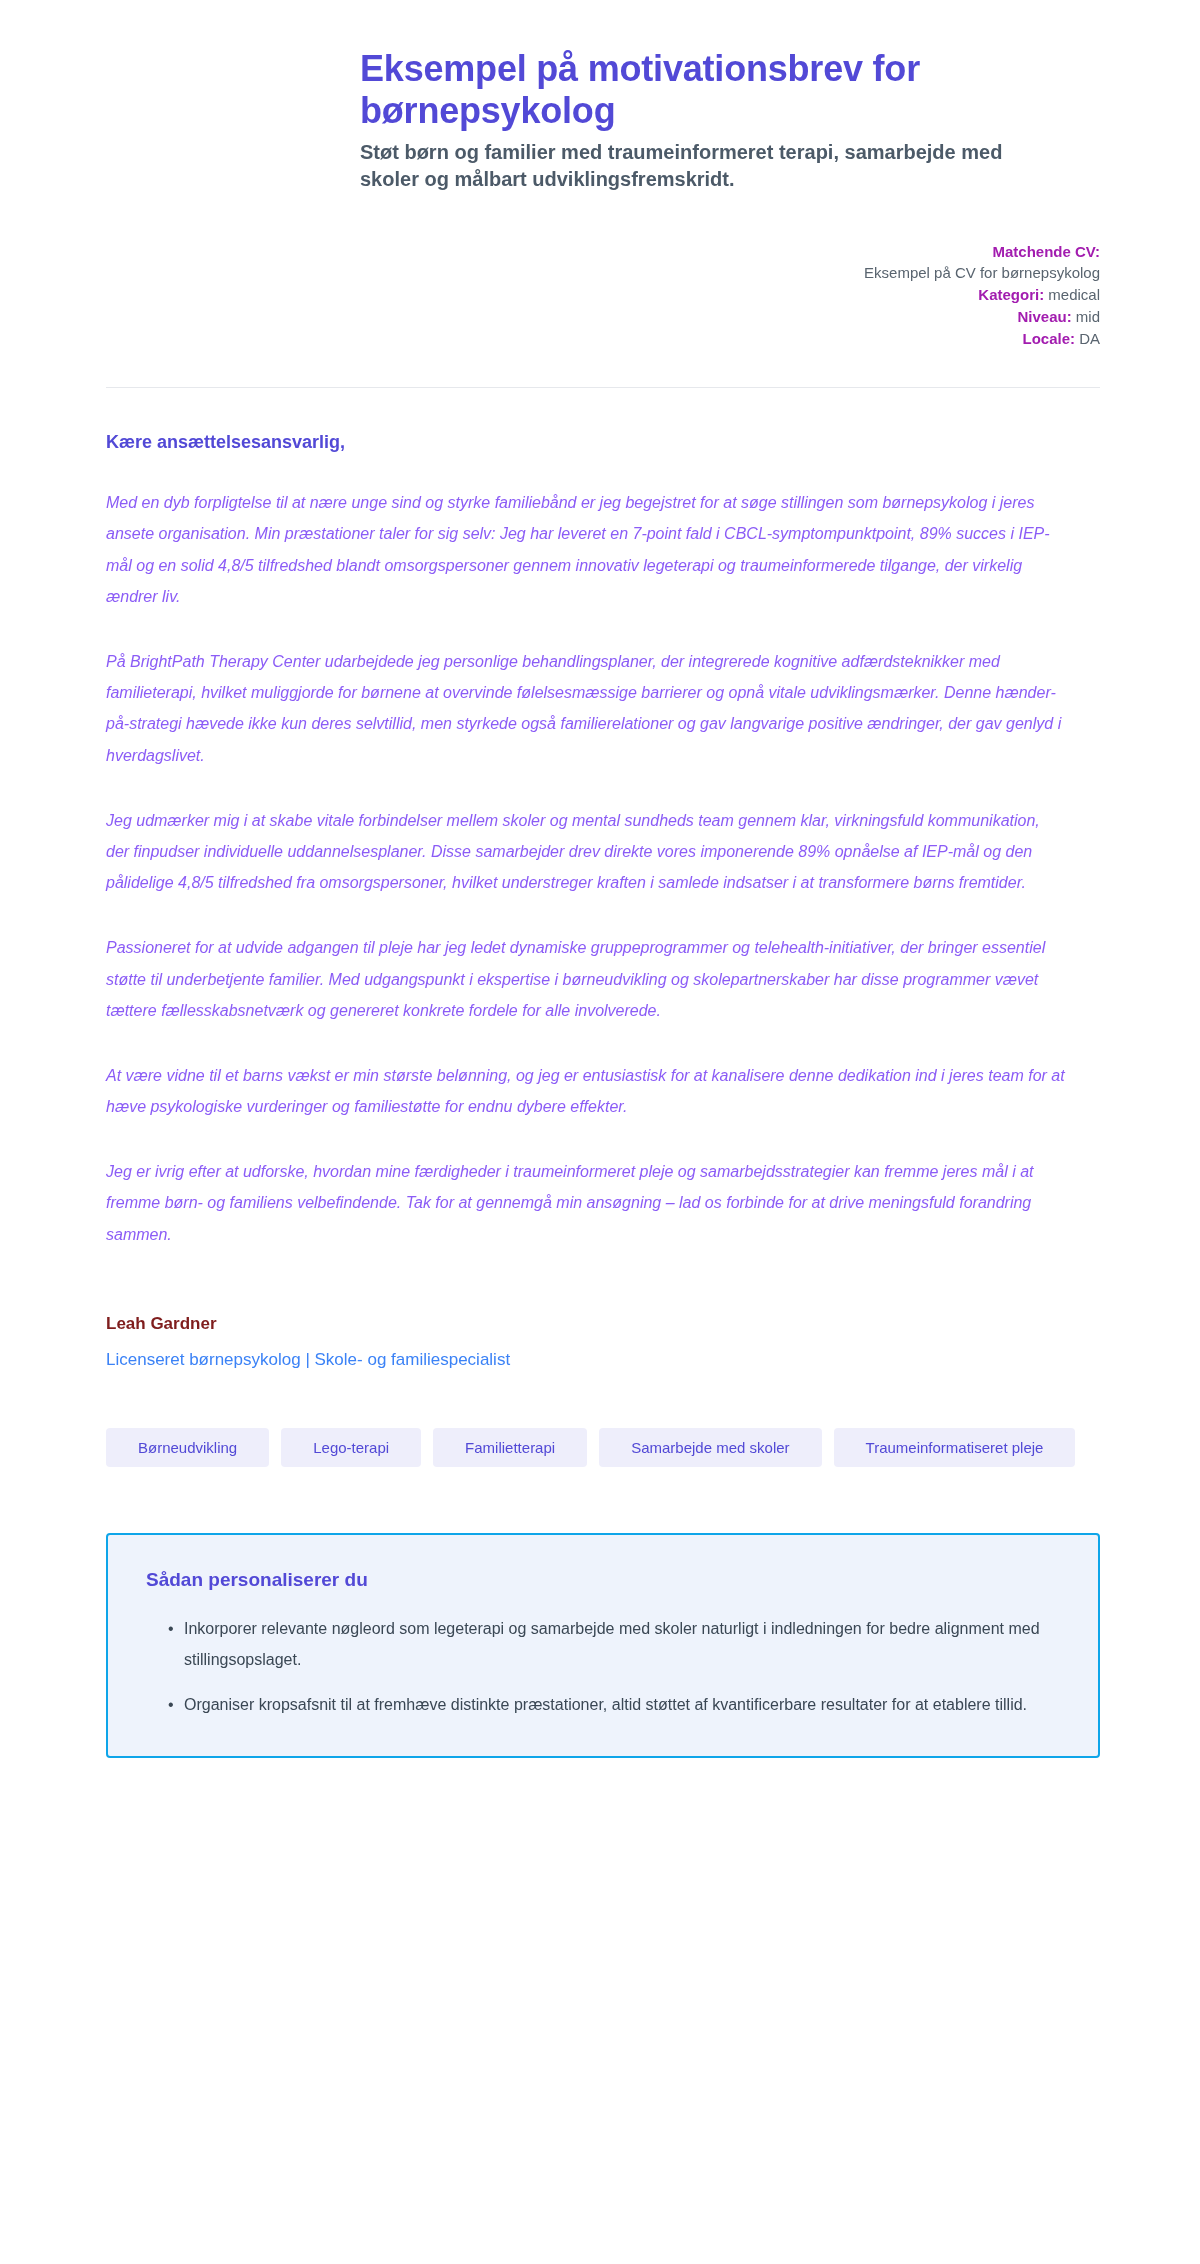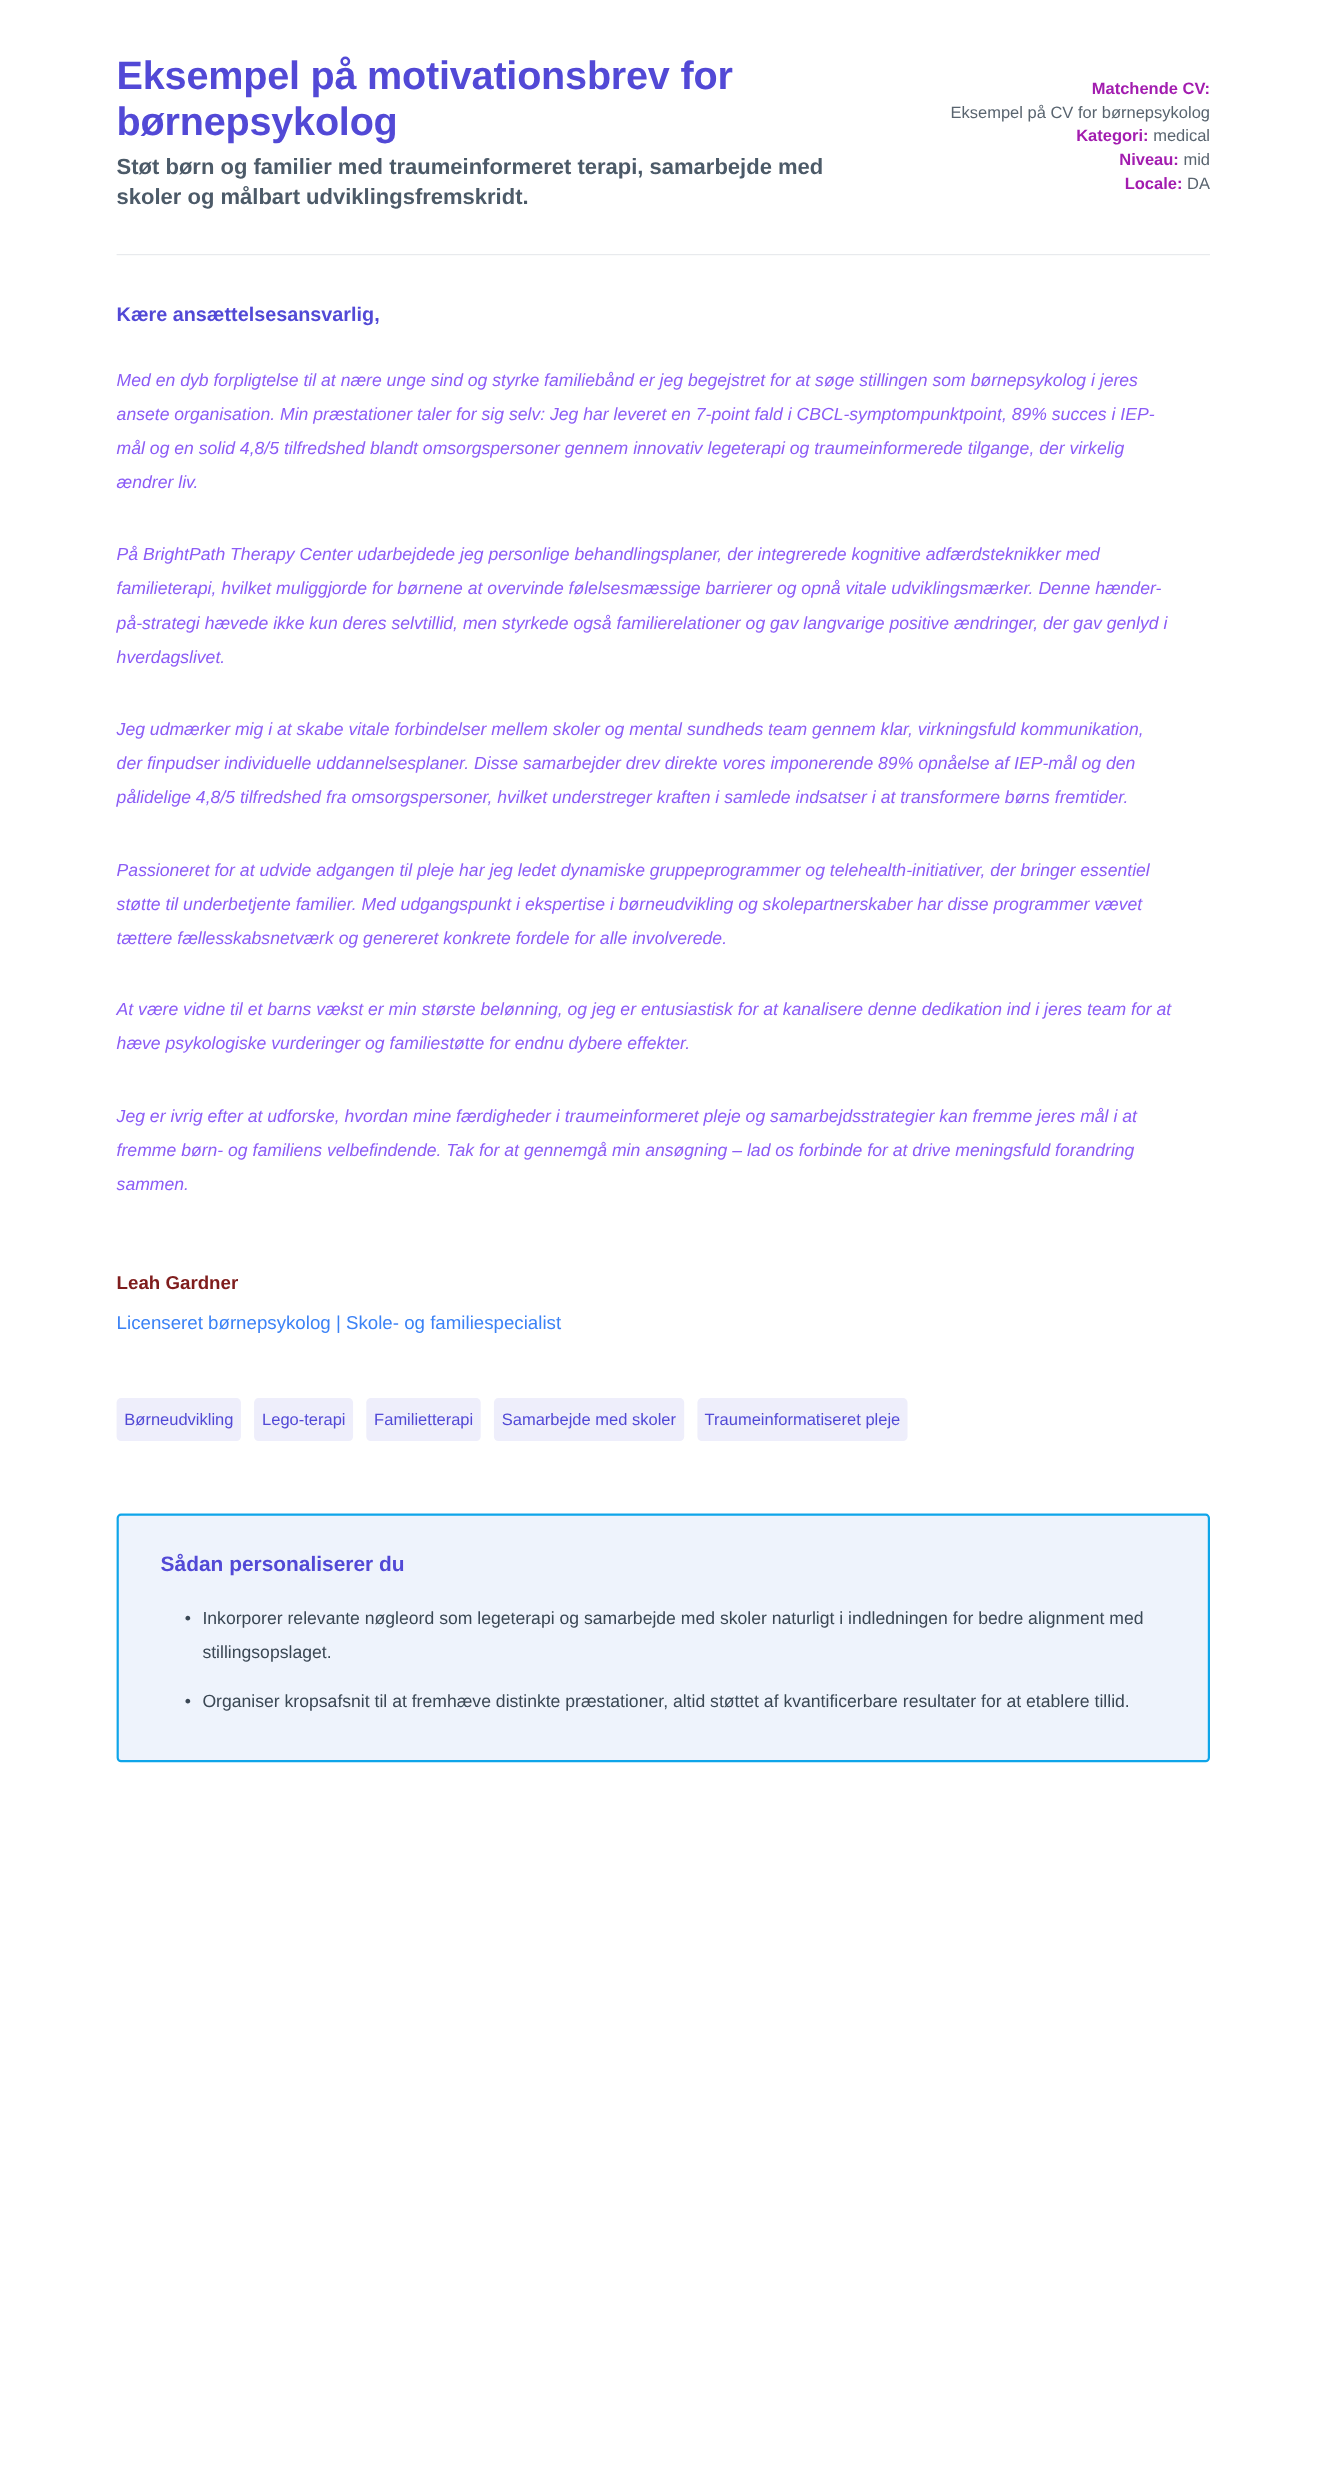--- a/index.html
+++ b/index.html
@@ -17,23 +17,24 @@
   }
   .page {
     width: 1200px;
     box-sizing: border-box;
     padding: 48px 100px 40px 106px;
   }
 
   
   .header {
     display: flex;
-    align-items: center;
+    align-items: flex-end;
     justify-content: space-between;
     gap: 40px;
+    flex-direction: column;
   }
   .header-left {
     flex: 1 1 auto;
     max-width: 740px;
   }
   .doc-title {
     margin: 0;
     font-size: 36px;
     line-height: 1.18;
     font-weight: bold;
@@ -121,21 +122,21 @@
     margin-top: 58px;
     display: flex;
     flex-wrap: wrap;
     gap: 12px;
   }
   .tag {
     background: #eeeefb;
     color: #5249d6;
     font-size: 15px;
     line-height: 1;
-    padding: 12px 7px;
+    padding: 12px 32px;
     border-radius: 4px;
     white-space: nowrap;
   }
 
   
   .tips {
     margin-top: 66px;
     background: #eef3fc;
     border: 2px solid #0ea5e9;
     border-radius: 4px;

